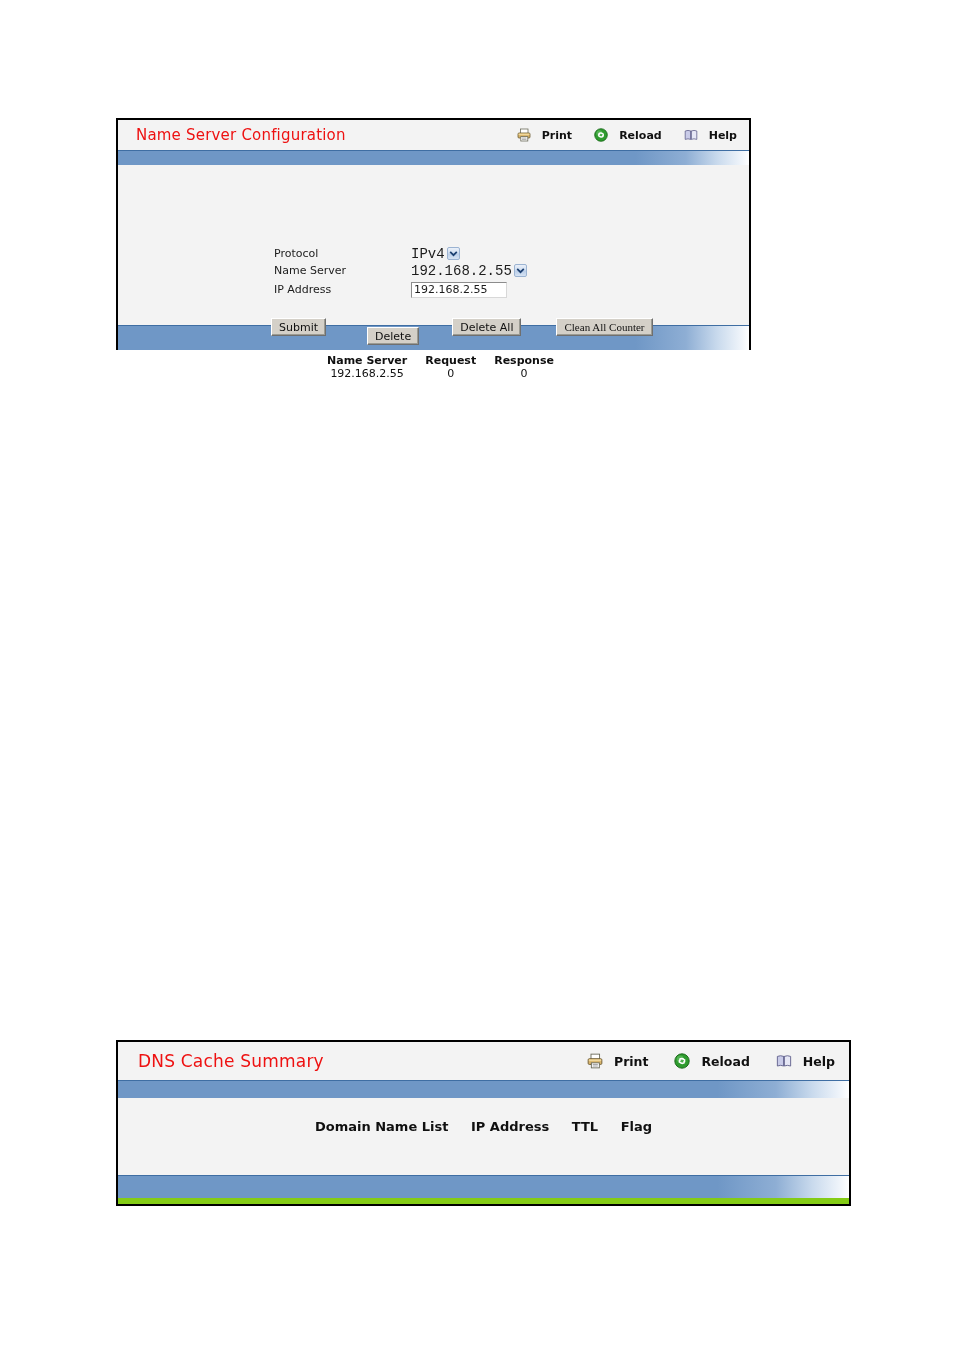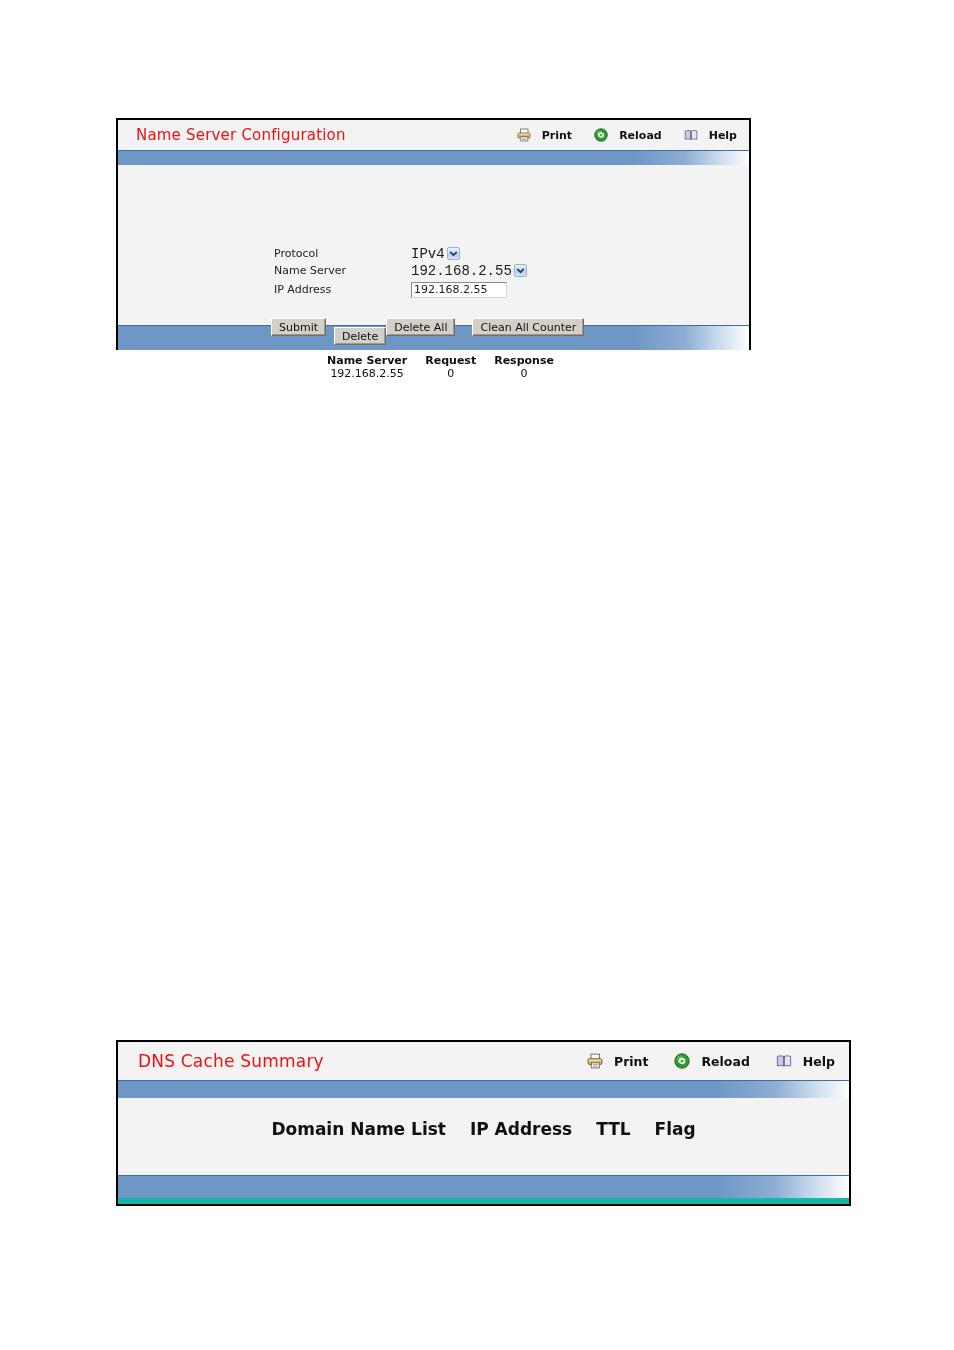--- a/index.html
+++ b/index.html
@@ -11,21 +11,21 @@
     width: 954px;
     height: 1350px;
     position: relative;
     font-family: "DejaVu Sans", "Liberation Sans", sans-serif;
     -webkit-font-smoothing: none;
   }
 
   
   .panel {
     position: absolute;
-    background: #14b8a6;
+    background: #84cc16;
     border: 2px solid #000000;
     box-sizing: border-box;
   }
   .panel-header {
     position: relative;
     background: #f3f3f3;
     display: flex;
     align-items: center;
     box-sizing: border-box;
   }
@@ -142,21 +142,21 @@
     font-family: "DejaVu Sans", "Liberation Sans", sans-serif;
     font-size: 11px;
     color: #101010;
     height: 18px;
     padding: 0 7px;
     box-sizing: border-box;
     cursor: default;
     white-space: nowrap;
     line-height: 15px;
   }
-  .btn-row { display: flex; align-items: center; }
+  .btn-row { display: flex; align-items: center; gap: 33px; }
 
   
   .mini-table {
     border-collapse: collapse;
     font-size: 11px;
     color: #101010;
   }
   .mini-table th {
     font-weight: bold;
     padding: 0 9px;
@@ -191,21 +191,21 @@
   #panel-dns-cache .panel-title { font-size: 17px; }
   #panel-dns-cache .toolbar { font-size: 12.5px; gap: 26px; }
   #panel-dns-cache .bluebar { height: 17px; }
   #panel-dns-cache .panel-body { height: 77px; }
   #panel-dns-cache .footer-bar { height: 22px; }
 
   .cache-head {
     position: absolute;
     left: 0; right: 0; top: 21px;
     text-align: center;
-    font-size: 17px;
+    font-size: 13px;
     font-weight: bold;
     color: #101010;
     white-space: nowrap;
   }
   .cache-head span { margin: 0 9px; }
   .cache-buttons {
     position: absolute;
     left: 0; right: 0; top: 55px;
     display: flex;
     justify-content: center;
@@ -295,21 +295,21 @@
 
       <div class="form-row" style="height:21px;">
         <span class="form-label">IP Address</span>
         <input class="text-input" type="text" value="192.168.2.55" style="">
       </div>
 
       <div class="btn-row" style="margin-top:9px; margin-left:-3px;">
         <button class="btn">Submit</button>
         <button class="btn" style="margin-left:8px;margin-top:18px;">Delete</button>
         <button class="btn" style="">Delete All</button>
-        <button class="btn" style="margin-left:17px;">Clean All Counter</button>
+        <button class="btn" style="margin-left:2px;font-family:Liberation Serif, serif;">Clean All Counter</button>
       </div>
 
       <table class="mini-table" style="margin-top:9px; margin-left:44px;">
         <thead>
           <tr>
             <th>Name Server</th>
             <th>Request</th>
             <th>Response</th>
           </tr>
         </thead>

